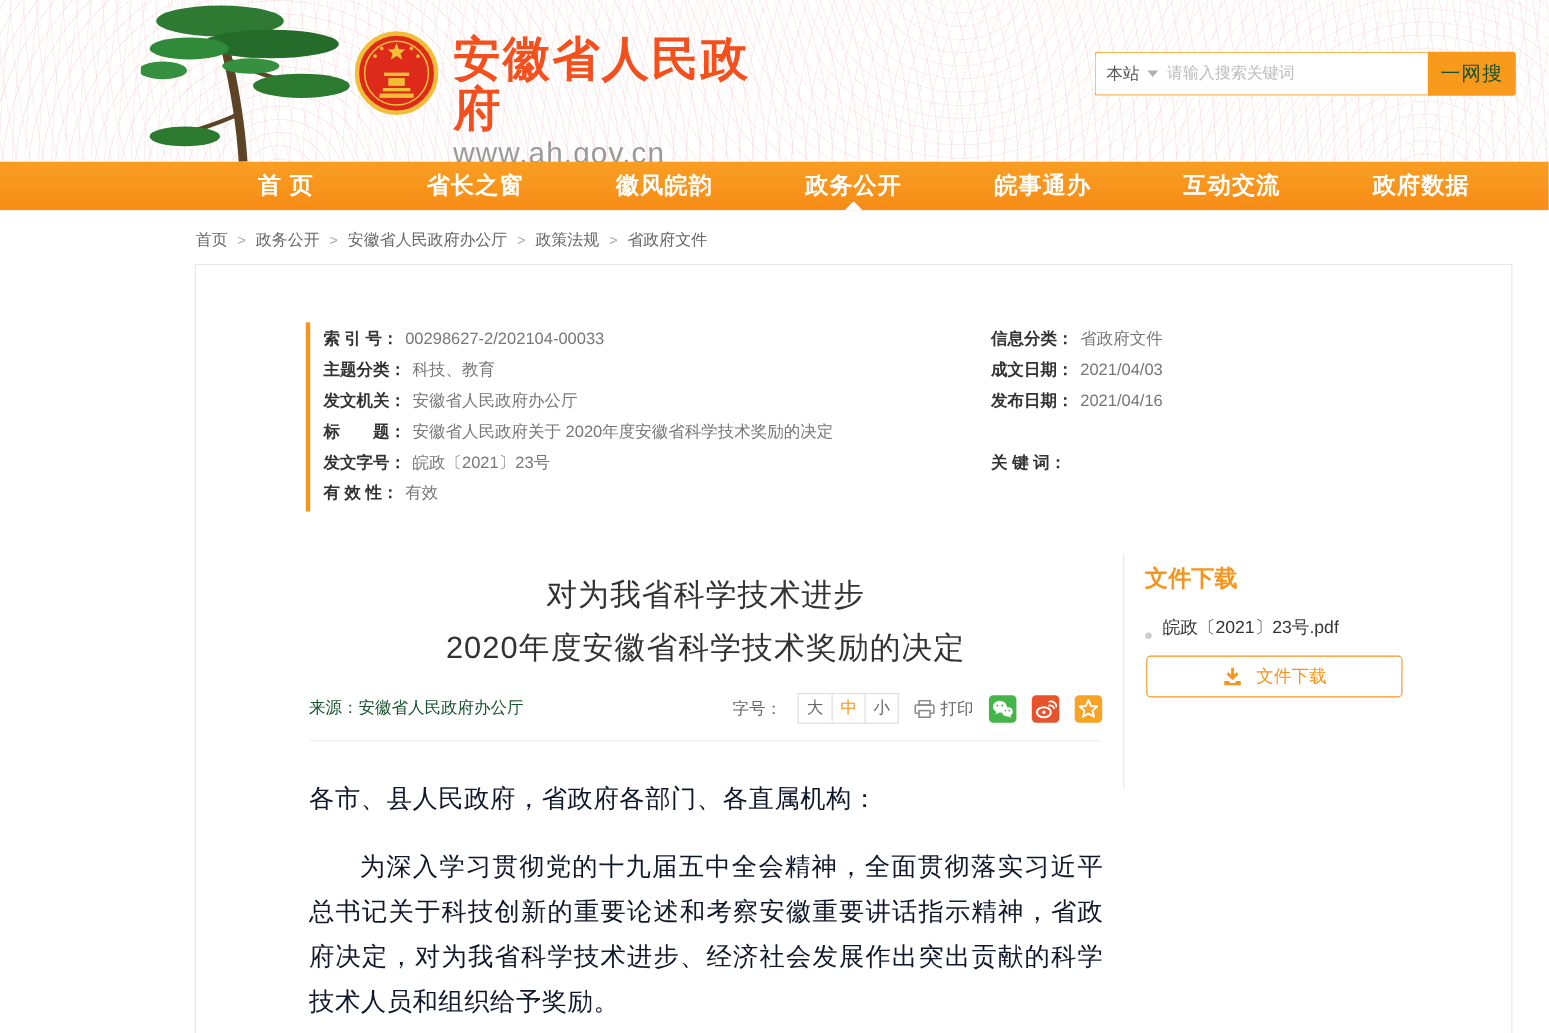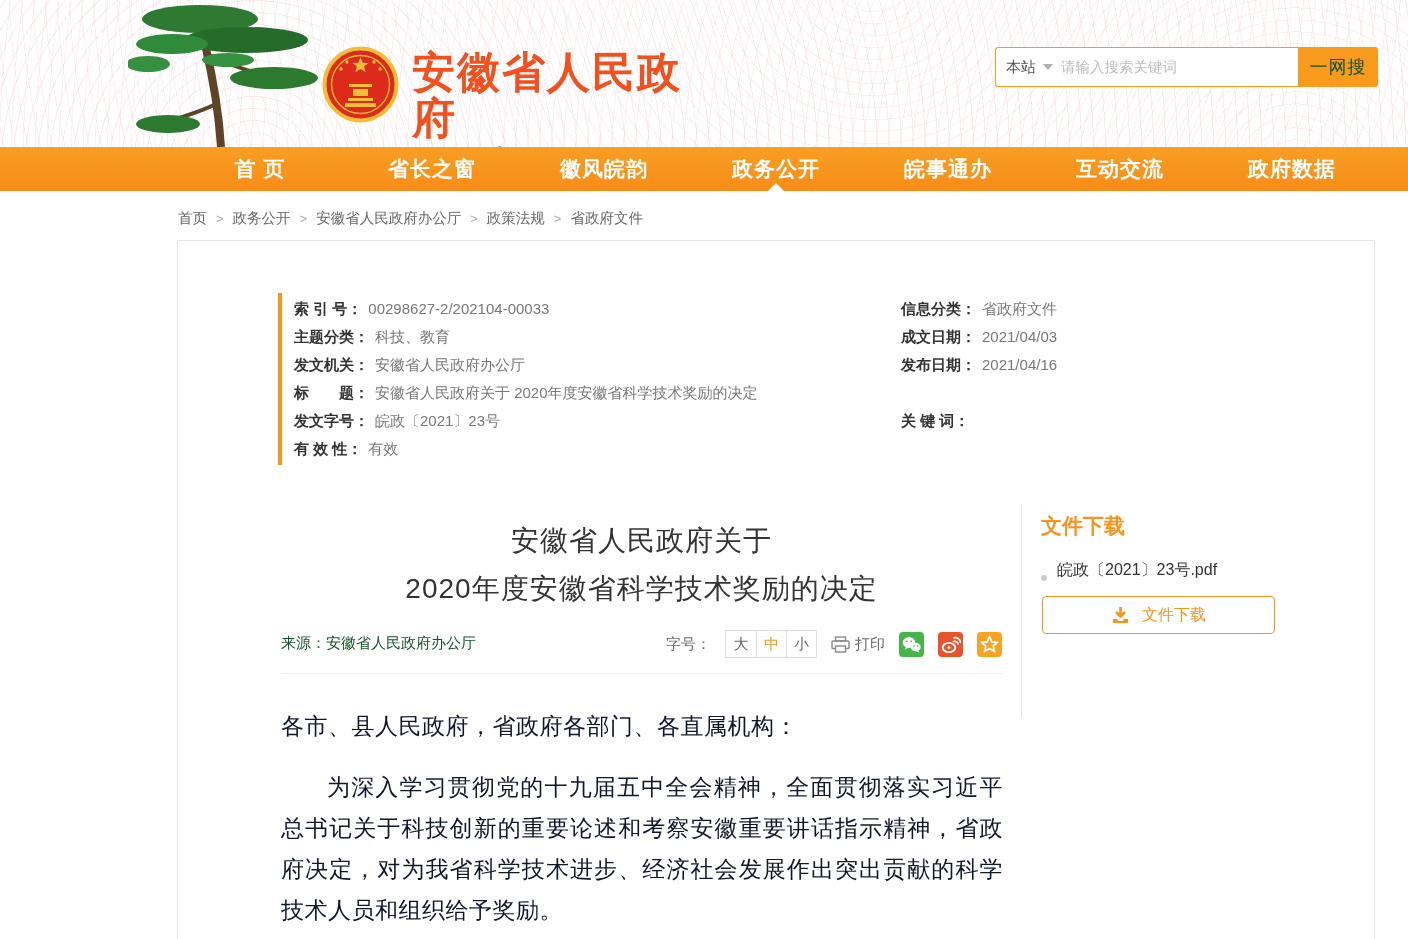--- a/index.html
+++ b/index.html
@@ -118,21 +118,21 @@
     <path d="M88 102 C72 110 56 114 40 120" stroke="#5d4426" stroke-width="4" fill="none"></path>
     <ellipse cx="72" cy="17" rx="58" ry="14" fill="#2f7a33"></ellipse>
     <ellipse cx="118" cy="38" rx="62" ry="13" fill="#256b2a"></ellipse>
     <ellipse cx="44" cy="42" rx="36" ry="10" fill="#2f8a3a"></ellipse>
     <ellipse cx="146" cy="76" rx="44" ry="11" fill="#2b7a30"></ellipse>
     <ellipse cx="20" cy="62" rx="22" ry="8" fill="#35913f"></ellipse>
     <ellipse cx="40" cy="122" rx="32" ry="9" fill="#2b7a30"></ellipse>
     <ellipse cx="100" cy="58" rx="26" ry="7" fill="#35913f"></ellipse>
   </svg>
 
-  <div style="position:absolute;left:322px;top:46px;width:400px;height:80px;">
+  <div style="position:absolute;left:322px;top:28px;width:400px;height:80px;">
     <svg class="emblem" style="left:0;top:0;" viewBox="0 0 77 77">
       <circle cx="38.5" cy="38.5" r="36" fill="#dd2a1b"></circle>
       <circle cx="38.5" cy="38.5" r="36" fill="none" stroke="#f2bd37" stroke-width="4"></circle>
       <circle cx="38.5" cy="38.5" r="29" fill="none" stroke="#f2bd37" stroke-width="1.4"></circle>
       <polygon points="38.5,11 40.7,16.7 46.5,16.9 42.1,20.6 43.7,26.3 38.5,23 33.3,26.3 34.9,20.6 30.5,16.9 36.3,16.7" fill="#f2bd37"></polygon>
       <circle cx="25" cy="16" r="1.7" fill="#f2bd37"></circle>
       <circle cx="52" cy="16" r="1.7" fill="#f2bd37"></circle>
       <circle cx="19" cy="23" r="1.7" fill="#f2bd37"></circle>
       <circle cx="58" cy="23" r="1.7" fill="#f2bd37"></circle>
       <rect x="27" y="38" width="23" height="3" fill="#f2bd37"></rect>
@@ -225,21 +225,21 @@
       <span class="m-label">发布日期：</span>
       <span class="m-value">2021/04/16</span>
     </div>
     <div class="m-row gap">
       <span class="m-label">关 键 词：</span>
       <span class="m-value"></span>
     </div>
   </div>
 
   <div class="doc-title">
-    <div>安徽省人民政府关于</div>
+    <div>对为我省科学技术进步</div>
     <div>2020年度安徽省科学技术奖励的决定</div>
   </div>
 
   <div class="source-row">
     <div class="source">来源：安徽省人民政府办公厅</div>
     <div class="toolbar">
       <span class="fs-label">字号：</span>
       <div class="fs-box">
         <div class="fs-opt">大</div>
         <div class="fs-opt active">中</div>

